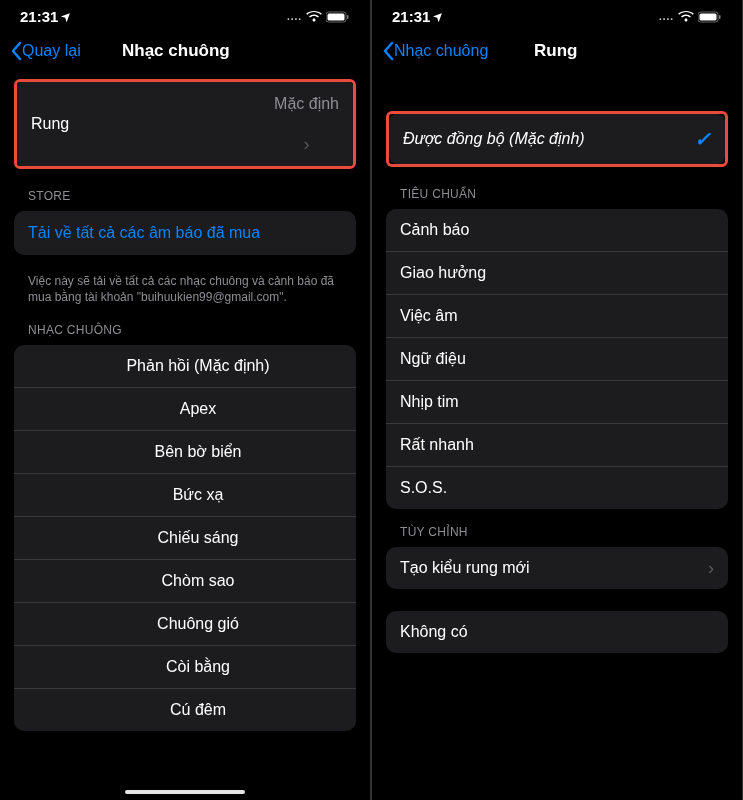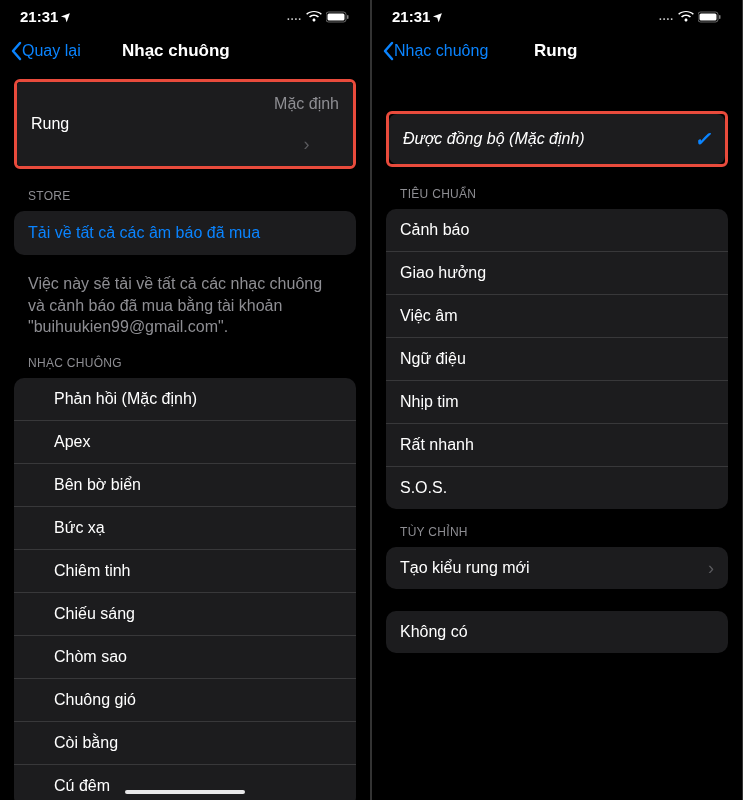--- a/index.html
+++ b/index.html
@@ -21,24 +21,24 @@
 
 .highlighted-box { border: 3px solid #e94b3c; border-radius: 6px; margin: 6px 0 14px; }
 .cell { background: #1c1c1e; padding: 13px 14px; display: flex; align-items: center; justify-content: space-between; font-size: 16px; }
 .cell-group { background: #1c1c1e; border-radius: 10px; overflow: hidden; margin-bottom: 14px; }
 .cell-group .cell { border-radius: 0; }
 .cell-group .cell + .cell { border-top: 0.5px solid #38383a; }
 .cell .value { color: #8e8e93; display: flex; align-items: center; gap: 22px; flex-direction: column; }
 .cell .link { color: #0a84ff; }
 
 .section-header { color: #8e8e93; font-size: 12px; text-transform: uppercase; padding: 6px 14px 8px; letter-spacing: 0.3px; }
-.footer-text { color: #8e8e93; font-size: 16px; padding: 4px 14px 12px; line-height: 1.35; }
+.footer-text { color: #8e8e93; font-size: 12px; padding: 4px 14px 12px; line-height: 1.35; }
 
 .list-group { background: #1c1c1e; border-radius: 10px; overflow: hidden; }
-.list-row { padding: 12px 14px 12px 40px; font-size: 16px; border-top: 0.5px solid #38383a; }
+.list-row { padding: 12px 14px 12px 40px; font-size: 16px; border-top: 0.5px solid #38383a; text-align: center; }
 .list-row:first-child { border-top: none; }
 .list-row.plain { padding-left: 14px; display: flex; justify-content: space-between; align-items: center; }
 
 .chevron { color: #5a5a5e; font-size: 18px; line-height: 1; }
 .check { color: #0a84ff; font-size: 20px; font-weight: 600; }
 
 .home-ind { position: absolute; bottom: 6px; left: 50%; transform: translateX(-50%); width: 120px; height: 4px; background: #fff; border-radius: 3px; opacity: 0.9; }
 
 .spacer { height: 32px; }
 </style>
@@ -92,21 +92,20 @@
         </div>
     </div>
     <div class="footer-text">Việc này sẽ tải về tất cả các nhạc chuông và cảnh báo đã mua bằng tài khoản "buihuukien99@gmail.com".</div>
 
     <div class="section-header">NHẠC CHUÔNG</div>
     <div class="list-group">
       <div class="list-row">Phản hồi (Mặc định)</div>
       <div class="list-row">Apex</div>
       <div class="list-row">Bên bờ biển</div>
       <div class="list-row">Bức xạ</div>
-      <div class="list-row">Chiêm tinh</div>
       <div class="list-row">Chiếu sáng</div>
       <div class="list-row">Chòm sao</div>
       <div class="list-row">Chuông gió</div>
       <div class="list-row">Còi bằng</div>
       <div class="list-row">Cú đêm</div>
     </div>
   </div>
   <div class="home-ind"></div>
 </div>
 

